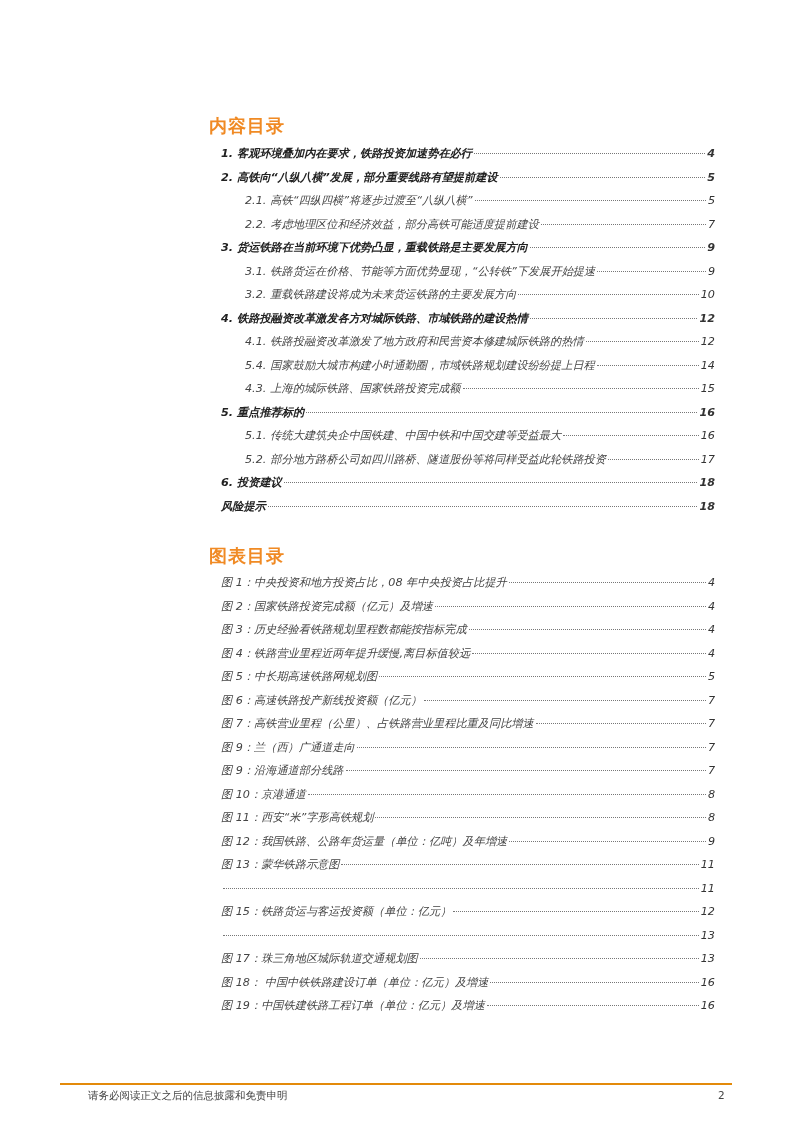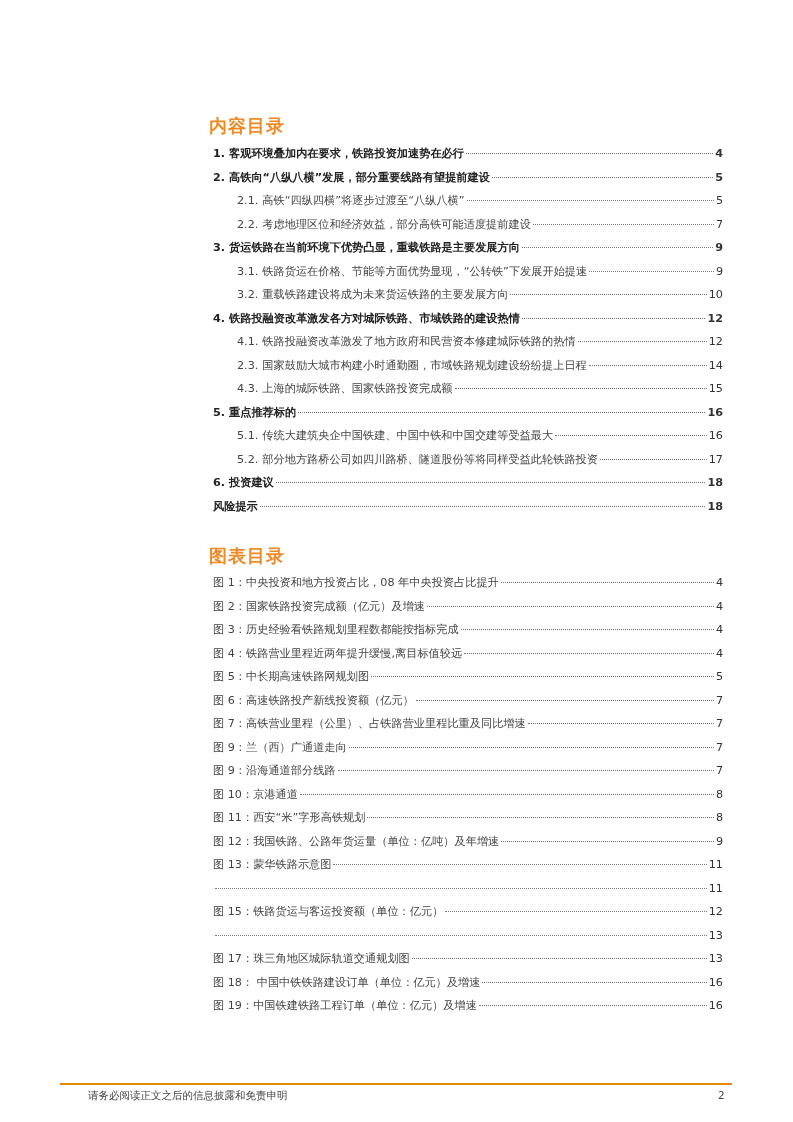--- a/index.html
+++ b/index.html
@@ -6,21 +6,21 @@
     body {
       width: 793px; height: 1122px; position: relative; overflow: hidden;
       font-family: "DejaVu Sans", "Liberation Sans", sans-serif;
       color: #333333;
     }
     .toc-section { position: absolute; left: 209px; width: 518px; }
     .sec-title {
       color: #f08a24; font-weight: bold; font-size: 18px; letter-spacing: 1px;
       height: 26px; line-height: 26px; margin: 0;
     }
-    .toc-list { list-style: none; margin: 4px; padding: 0; }
+    .toc-list { list-style: none; margin: 12px; padding: 0; font-style: italic; }
     .toc-row {
       display: flex; align-items: baseline; height: 23.5px; line-height: 23.5px;
       font-size: 11.2px; white-space: nowrap; color: #333;
     }
     .toc-row.lvl1 { font-weight: bold; color: #222; }
     .toc-row.lvl2 { padding-left: 24px; color: #444; }
     .toc-row .label { flex: 0 0 auto; }
     .toc-row .num { margin-right: 4px; }
     .toc-row .leader {
       flex: 1 1 auto; margin: 0 2px; overflow: hidden; align-self: baseline;
@@ -89,21 +89,21 @@
         <span class="label"><span class="num">4.</span><span>铁路投融资改革激发各方对城际铁路、市域铁路的建设热情</span></span>
         <span class="leader"></span>
         <span class="page">12</span>
       </li>
       <li class="toc-row lvl2">
         <span class="label"><span class="num">4.1.</span><span>铁路投融资改革激发了地方政府和民营资本修建城际铁路的热情</span></span>
         <span class="leader"></span>
         <span class="page">12</span>
       </li>
       <li class="toc-row lvl2">
-        <span class="label"><span class="num">2.3.</span><span>国家鼓励大城市构建小时通勤圈，市域铁路规划建设纷纷提上日程</span></span>
+        <span class="label"><span class="num">5.4.</span><span>国家鼓励大城市构建小时通勤圈，市域铁路规划建设纷纷提上日程</span></span>
         <span class="leader"></span>
         <span class="page">14</span>
       </li>
       <li class="toc-row lvl2">
         <span class="label"><span class="num">4.3.</span><span>上海的城际铁路、国家铁路投资完成额</span></span>
         <span class="leader"></span>
         <span class="page">15</span>
       </li>
       <li class="toc-row lvl1">
         <span class="label"><span class="num">5.</span><span>重点推荐标的</span></span>

